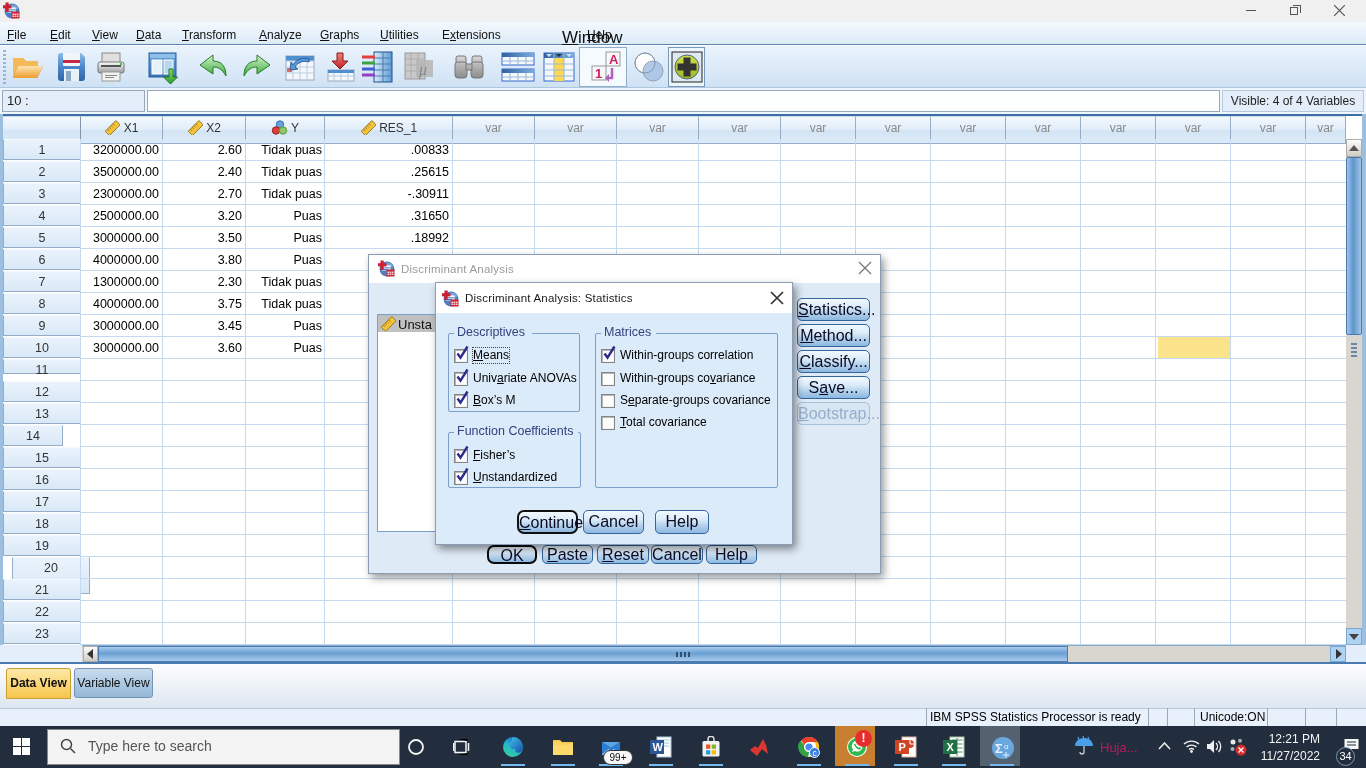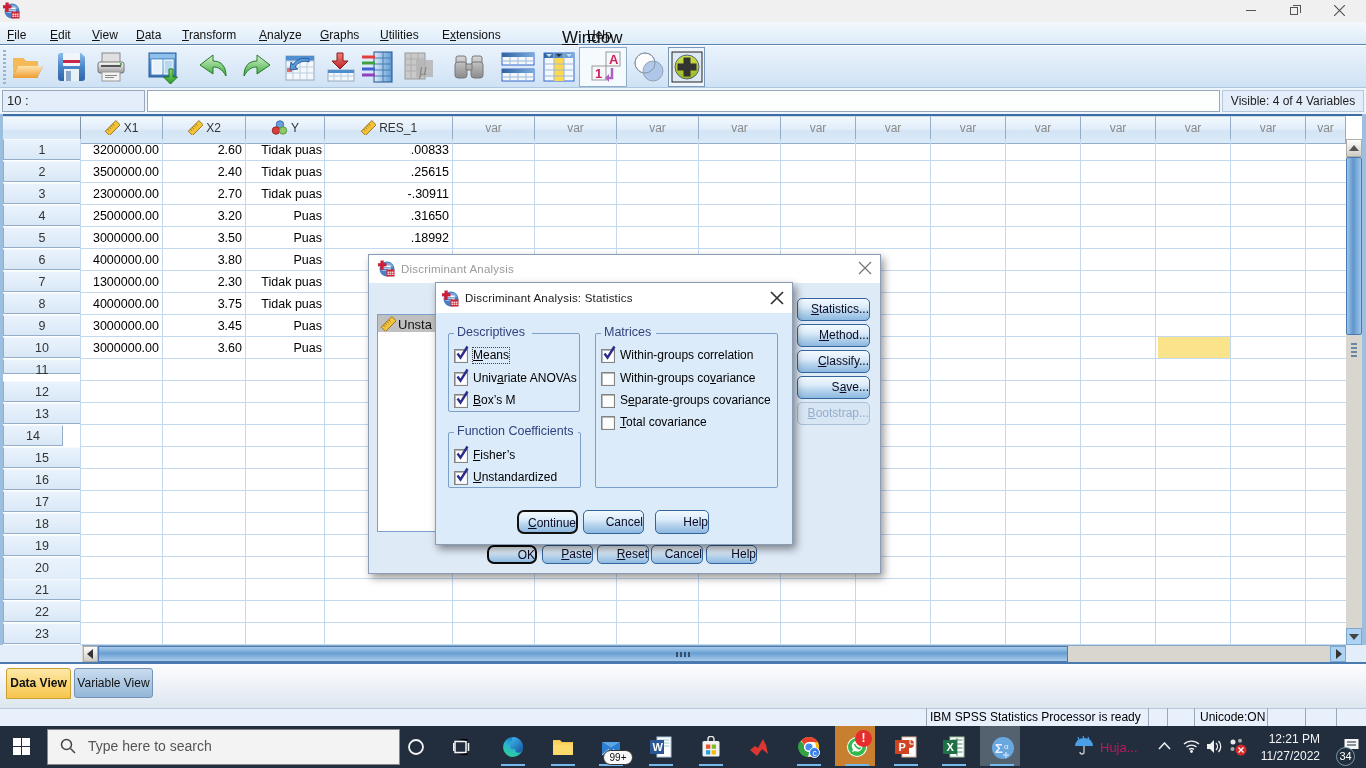--- a/index.html
+++ b/index.html
@@ -4,21 +4,21 @@
 *{margin:0;padding:0;box-sizing:border-box;}
 html,body{width:1366px;height:768px;overflow:hidden;}
 #app{position:relative;width:1366px;height:768px;font-family:"Liberation Sans",sans-serif;background:#fff;overflow:hidden;}
 .abs{position:absolute;}
 u{text-decoration:underline;}
 .hdrcell{position:absolute;top:116px;height:28px;background:linear-gradient(#f2f8fe 0%,#e2eefa 45%,#d3e4f5 55%,#dcebf8 100%);border-right:1px solid #95adc6;border-bottom:1px solid #95adc6;border-top:1px solid #c9dced;color:#444;font-size:12px;text-align:center;line-height:22px;}
 .rowhdr{position:absolute;background:linear-gradient(#eaf3fc,#d9e8f7);border:1px solid #95adc6;border-top:1px solid #f5fafd;color:#333;font-size:12.5px;text-align:center;line-height:20px;}
 .cellv{position:absolute;font-size:12.5px;color:#000;text-align:right;line-height:22px;}
 .vline{position:absolute;width:1px;background:#c3d9ef;}
 .hline{position:absolute;height:1px;background:#c3d9ef;}
-.btn{position:absolute;border:1px solid #33659c;border-radius:5px;background:linear-gradient(#f2f9fe 0%,#dcecfa 38%,#b9d5ee 62%,#8cb8e0 100%);color:#0a0a23;font-size:12px;text-align:right;white-space:nowrap;}
+.btn{position:absolute;border:1px solid #33659c;border-radius:5px;background:linear-gradient(#f2f9fe 0%,#dcecfa 38%,#b9d5ee 62%,#8cb8e0 100%);color:#0a0a23;font-size:16px;text-align:center;white-space:nowrap;}
 .gbox{position:absolute;border:1px solid #7ba0cc;border-radius:2px;}
 .glabel{position:absolute;background:#dcebf9;color:#31427f;font-size:12.5px;padding:0 3px;line-height:13px;white-space:nowrap;}
 .cb{position:absolute;width:14px;height:14px;background:#fdfdfd;border:1px solid #848484;box-shadow:inset 1px 1px 0 #b8b8b8,inset -1px -1px 0 #f2f2f2;}
 .cblabel{position:absolute;font-size:12px;color:#000;line-height:15px;white-space:nowrap;}
 .st{position:absolute;font-size:12px;color:#000;line-height:16px;}
 
 </style></head><body>
 <div id="app">
 <div class="abs" style="left:0;top:0;width:1366px;height:22px;background:#f0f0f0;"></div>
 <div class="abs" style="left:3px;top:2px;width:17px;height:17px;"><svg width="17" height="17" viewBox="0 0 17 17">
@@ -306,21 +306,21 @@
 <div class="rowhdr" style="left:3px;top:337px;width:78px;height:21px;">10</div>
 <div class="rowhdr" style="left:3px;top:359px;width:78px;height:15px;">11</div>
 <div class="rowhdr" style="left:3px;top:381px;width:78px;height:21px;">12</div>
 <div class="rowhdr" style="left:3px;top:403px;width:78px;height:21px;">13</div>
 <div class="rowhdr" style="left:3px;top:425px;width:60px;height:21px;">14</div>
 <div class="rowhdr" style="left:3px;top:447px;width:78px;height:21px;">15</div>
 <div class="rowhdr" style="left:3px;top:469px;width:78px;height:21px;">16</div>
 <div class="rowhdr" style="left:3px;top:491px;width:78px;height:21px;">17</div>
 <div class="rowhdr" style="left:3px;top:513px;width:78px;height:21px;">18</div>
 <div class="rowhdr" style="left:3px;top:535px;width:78px;height:21px;">19</div>
-<div class="rowhdr" style="left:3px;top:557px;width:78px;height:37px;">20</div>
+<div class="rowhdr" style="left:12px;top:557px;width:78px;height:37px;">20</div>
 <div class="rowhdr" style="left:3px;top:579px;width:78px;height:21px;">21</div>
 <div class="rowhdr" style="left:3px;top:601px;width:78px;height:21px;">22</div>
 <div class="rowhdr" style="left:3px;top:623px;width:78px;height:21px;">23</div>
 <div class="abs" style="left:3px;top:645px;width:78px;height:17px;background:#e4eefa;"></div>
 <div class="hline" style="left:81px;top:160px;width:1265px;"></div>
 <div class="hline" style="left:81px;top:182px;width:1265px;"></div>
 <div class="hline" style="left:81px;top:204px;width:1265px;"></div>
 <div class="hline" style="left:81px;top:226px;width:1265px;"></div>
 <div class="hline" style="left:81px;top:248px;width:1265px;"></div>
 <div class="hline" style="left:81px;top:270px;width:1265px;"></div>

